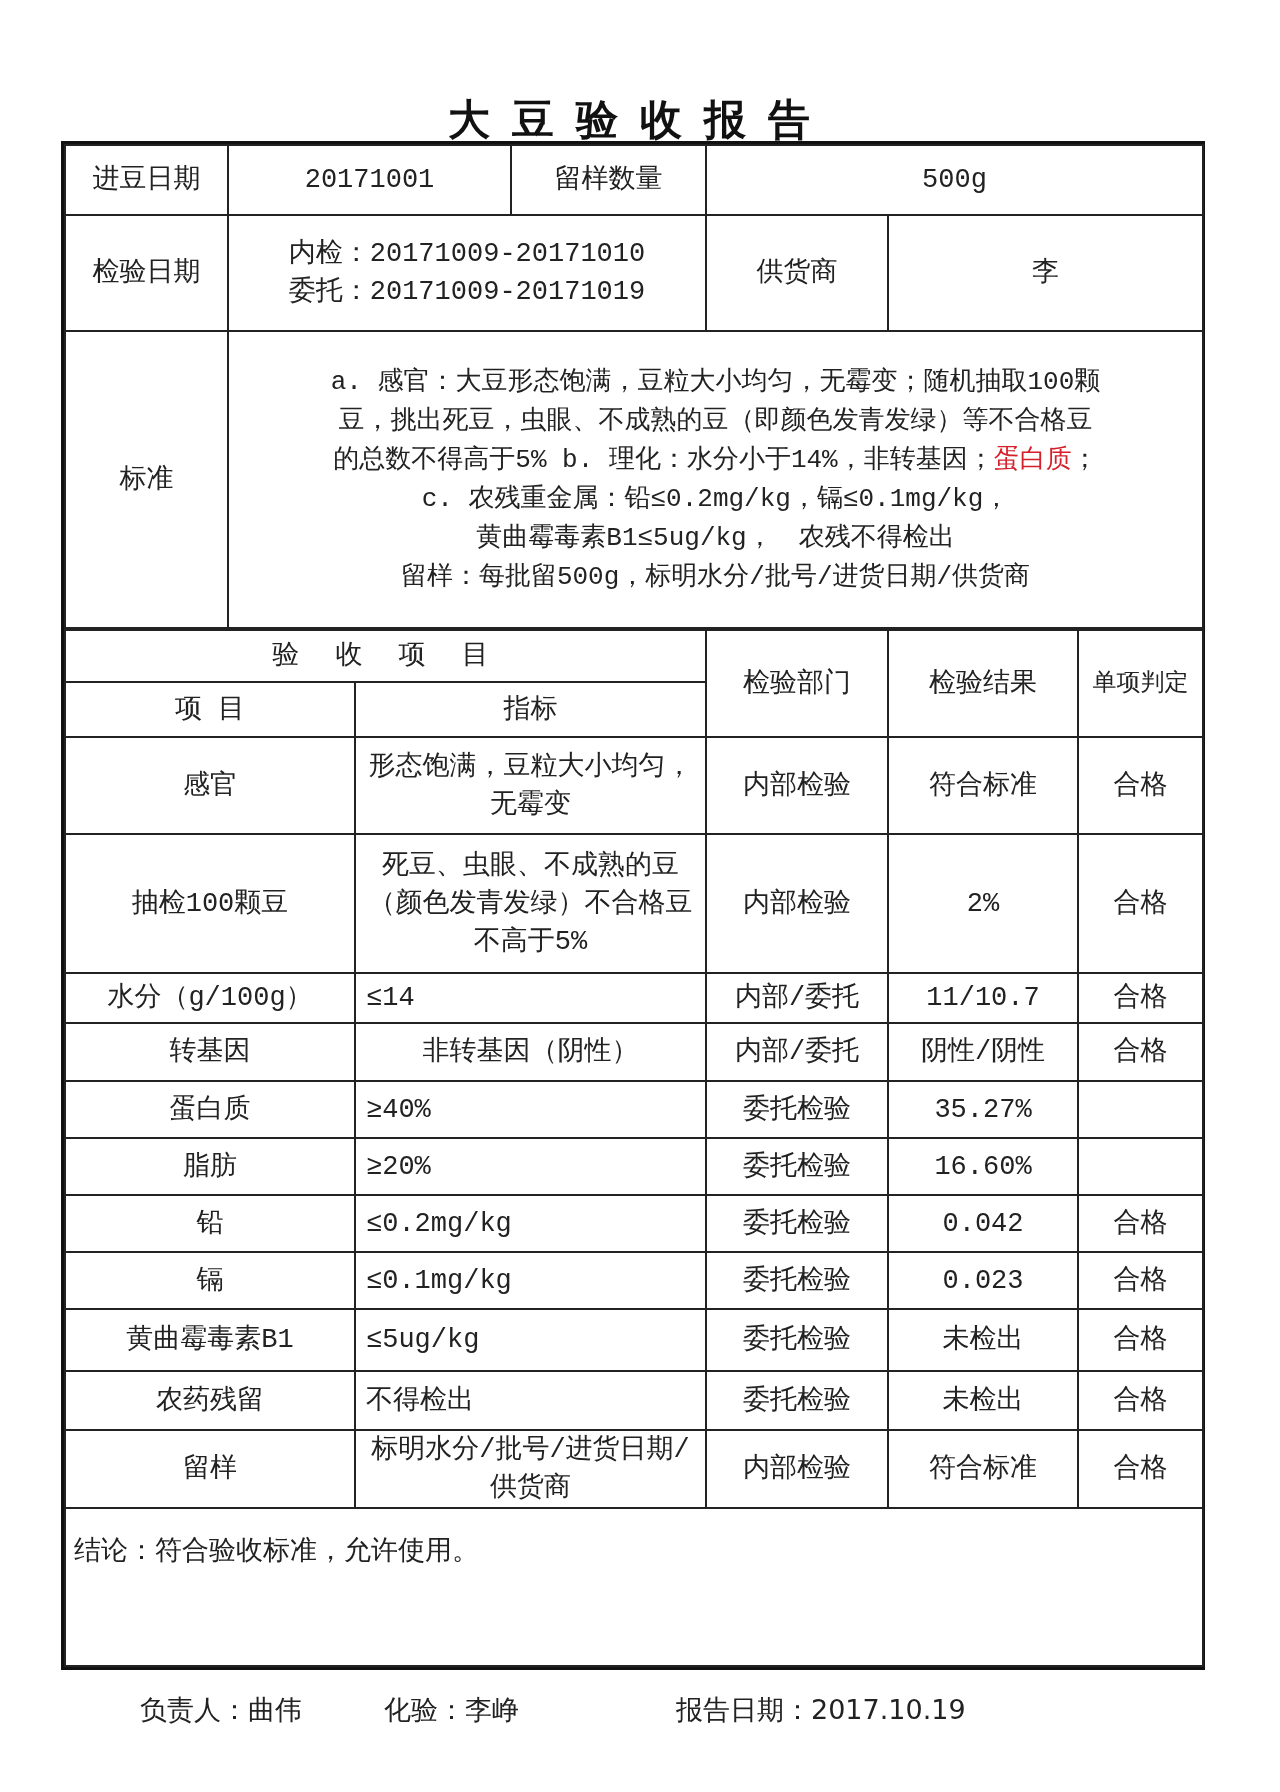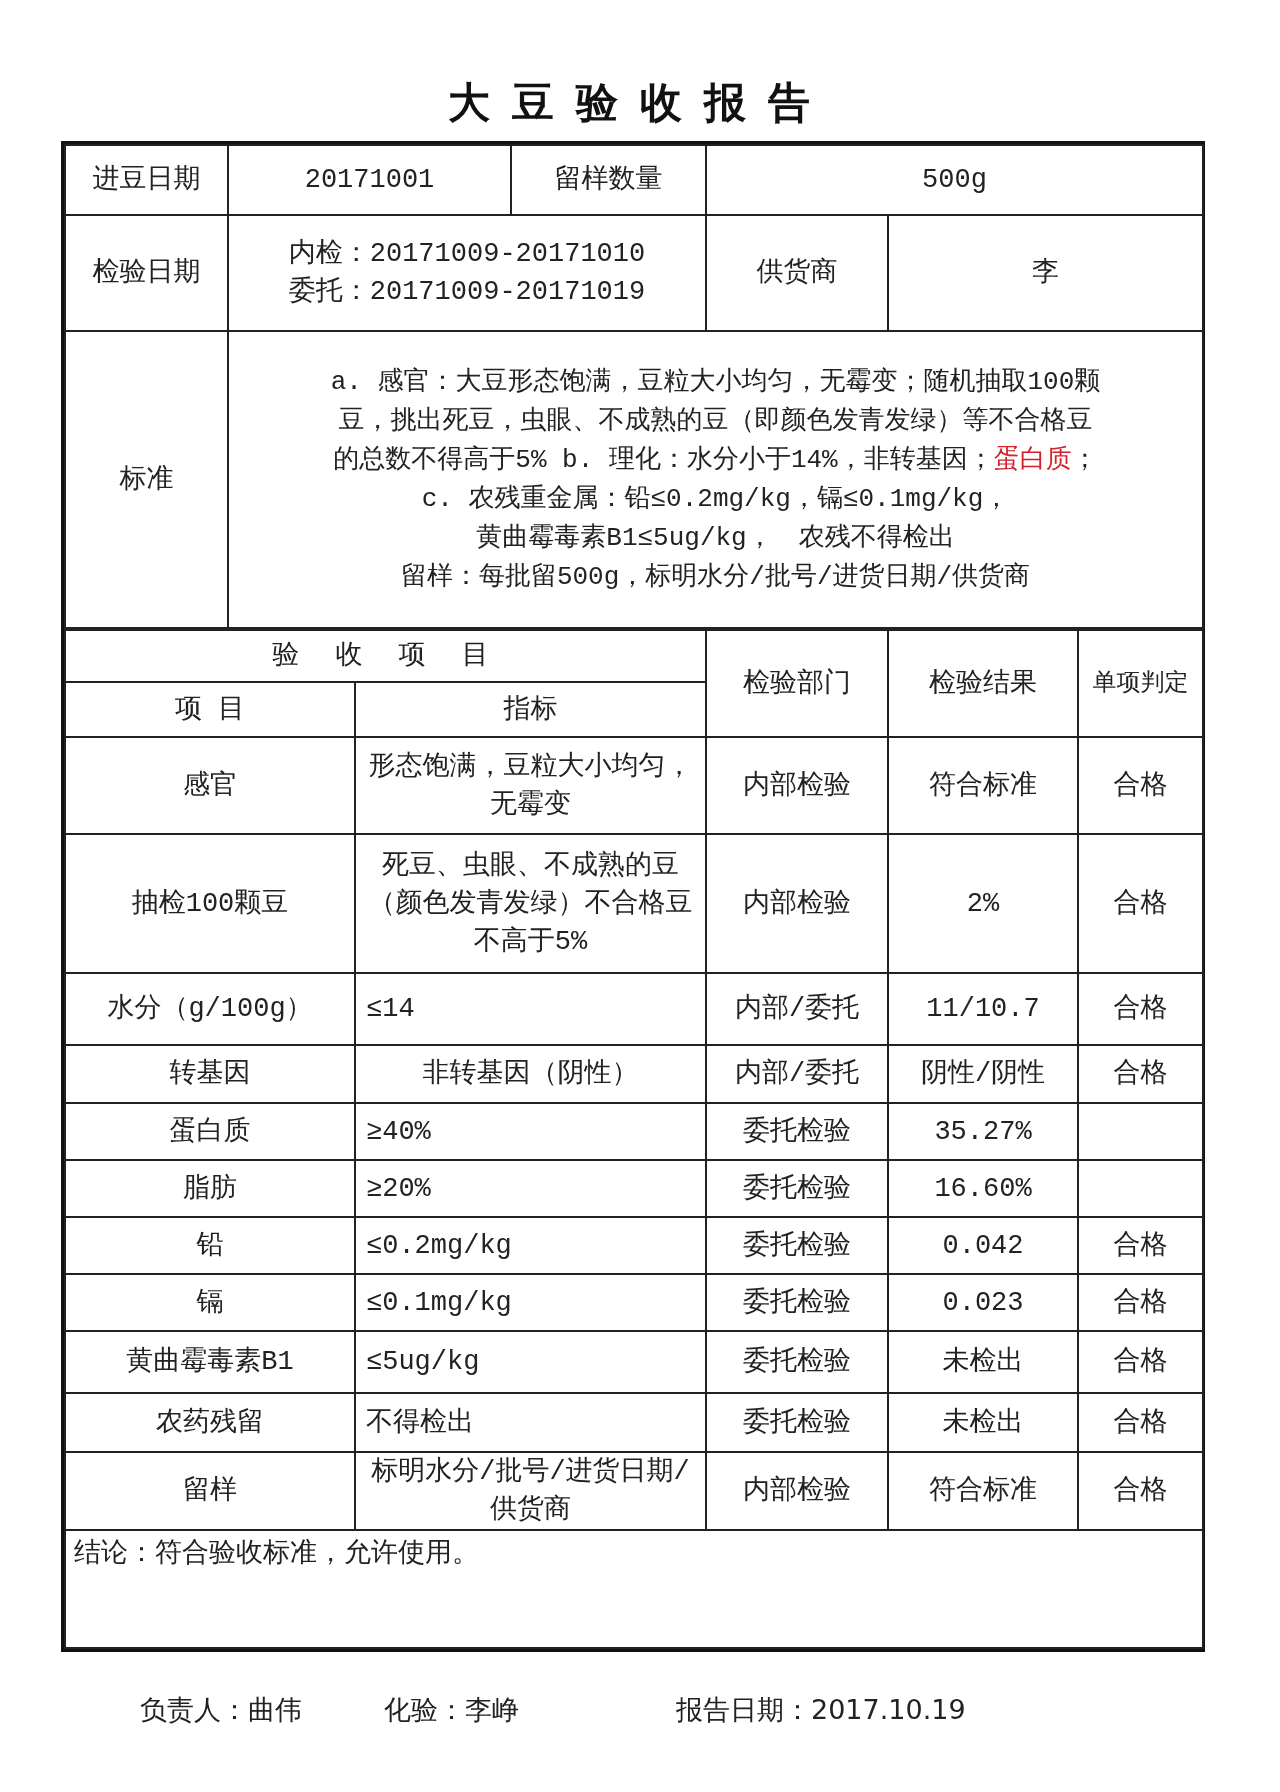--- a/index.html
+++ b/index.html
@@ -1,27 +1,27 @@
 <!DOCTYPE html>
 <html><head>
 <meta charset="utf-8">
 <style>
   html,body{margin:0;padding:0;background:#ffffff;}
   body{width:1280px;height:1792px;position:relative;overflow:hidden;
        font-family:"DejaVu Sans","Liberation Sans",sans-serif;color:#1a1a1a;}
-  .title{position:absolute;left:0;width:1280px;top:75px;text-align:center;
+  .title{position:absolute;left:0;width:1280px;top:92px;text-align:center;
          font-size:42px;font-weight:bold;letter-spacing:22px;color:#111;}
   .sheet{position:absolute;left:61px;top:141px;width:1144px;border:3px solid #111;box-sizing:border-box;font-family:Liberation Mono, monospace;}
   table{border-collapse:collapse;width:100%;table-layout:fixed;}
   td{border:2px solid #222;text-align:center;vertical-align:middle;font-size:27px;
      padding:0 4px;line-height:38px;color:#222;}
   td.left{text-align:left;padding-left:10px;}
   .std{font-size:26px;line-height:39px;padding:3px 10px;}
   .red{color:#d4202a;}
-  .conclusion td{text-align:left;vertical-align:top;padding:4px 8px;height:108px;}
+  .conclusion td{text-align:left;vertical-align:top;padding:24px 8px;height:108px;}
   .footer{position:absolute;top:1692px;left:0;width:1280px;height:40px;font-size:27px;color:#222;}
   .footer span{position:absolute;top:0;text-align:center;}
 </style>
 </head>
 <body>
 
 <div class="title">大豆验收报告</div>
 
 <div class="sheet">
   <table>
@@ -88,21 +88,21 @@
       <td>符合标准</td>
       <td>合格</td>
     </tr>
     <tr style="height:139px">
       <td>抽检100颗豆</td>
       <td>死豆、虫眼、不成熟的豆（颜色发青发绿）不合格豆不高于5%</td>
       <td>内部检验</td>
       <td>2%</td>
       <td>合格</td>
     </tr>
-    <tr style="height:72px">
+    <tr style="height:50px">
       <td>水分（g/100g）</td>
       <td class="left">≤14</td>
       <td>内部/委托</td>
       <td>11/10.7</td>
       <td>合格</td>
     </tr>
     <tr style="height:58px">
       <td>转基因</td>
       <td>非转基因（阴性）</td>
       <td>内部/委托</td>

